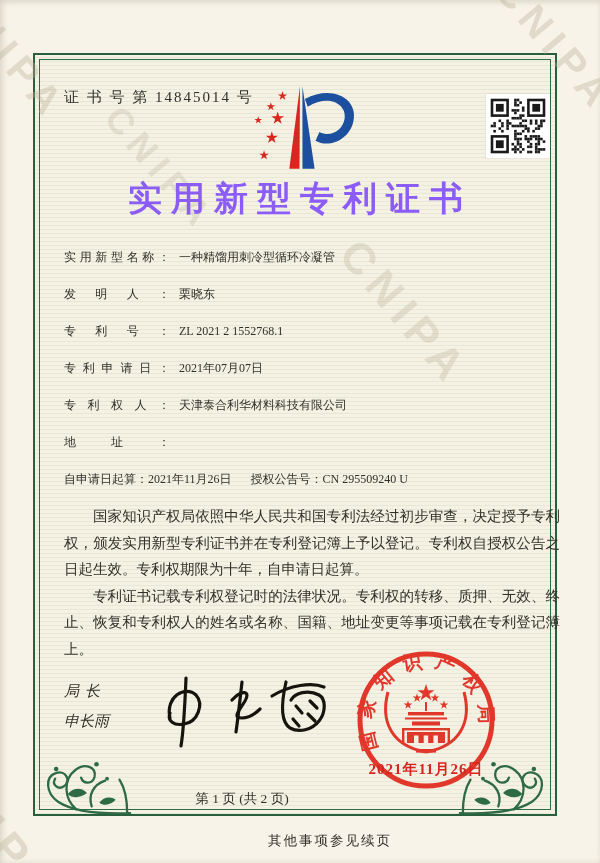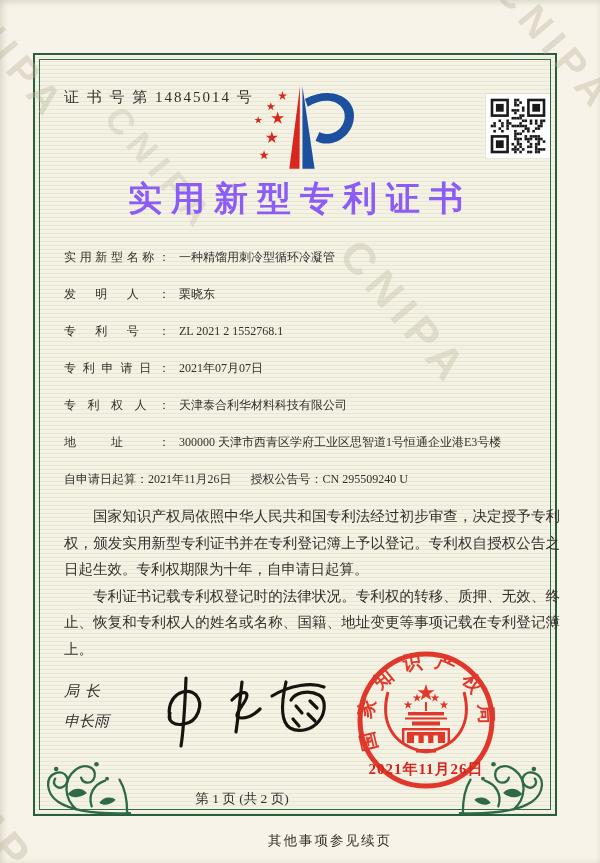--- a/index.html
+++ b/index.html
@@ -246,21 +246,20 @@
     <div class="frow">
       <span class="flabel">专利申请日：</span>
       <span class="fvalue">2021年07月07日</span>
     </div>
     <div class="frow">
       <span class="flabel">专利权人：</span>
       <span class="fvalue">天津泰合利华材料科技有限公司</span>
     </div>
     <div class="frow">
       <span class="flabel">地址：</span>
-      <span class="fvalue">300000 天津市西青区学府工业区思智道1号恒通企业港E3号楼</span>
     </div>
     <div class="frow">
       <span>自申请日起算：</span>
       <span>2021年11月26日</span>
       <span class="glabel2">授权公告号：</span>
       <span>CN 295509240 U</span>
     </div>
   </div>
 
   <div class="content" id="paras">

